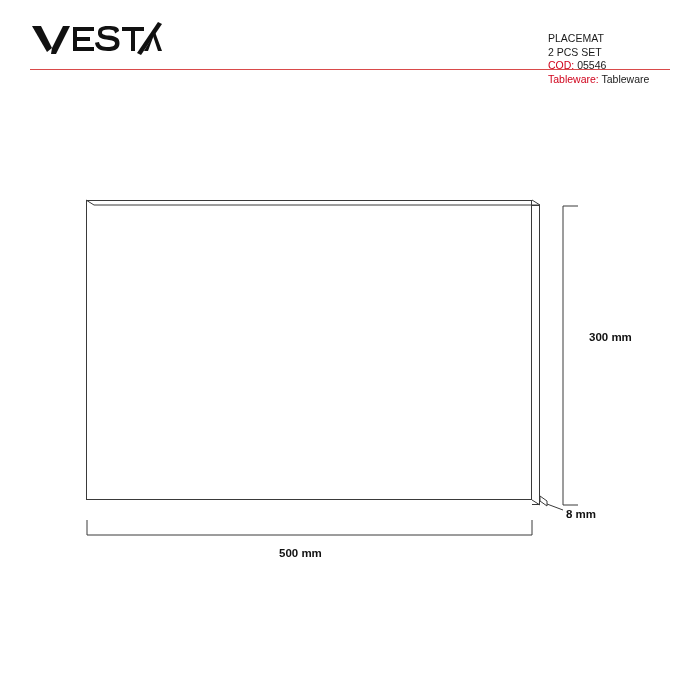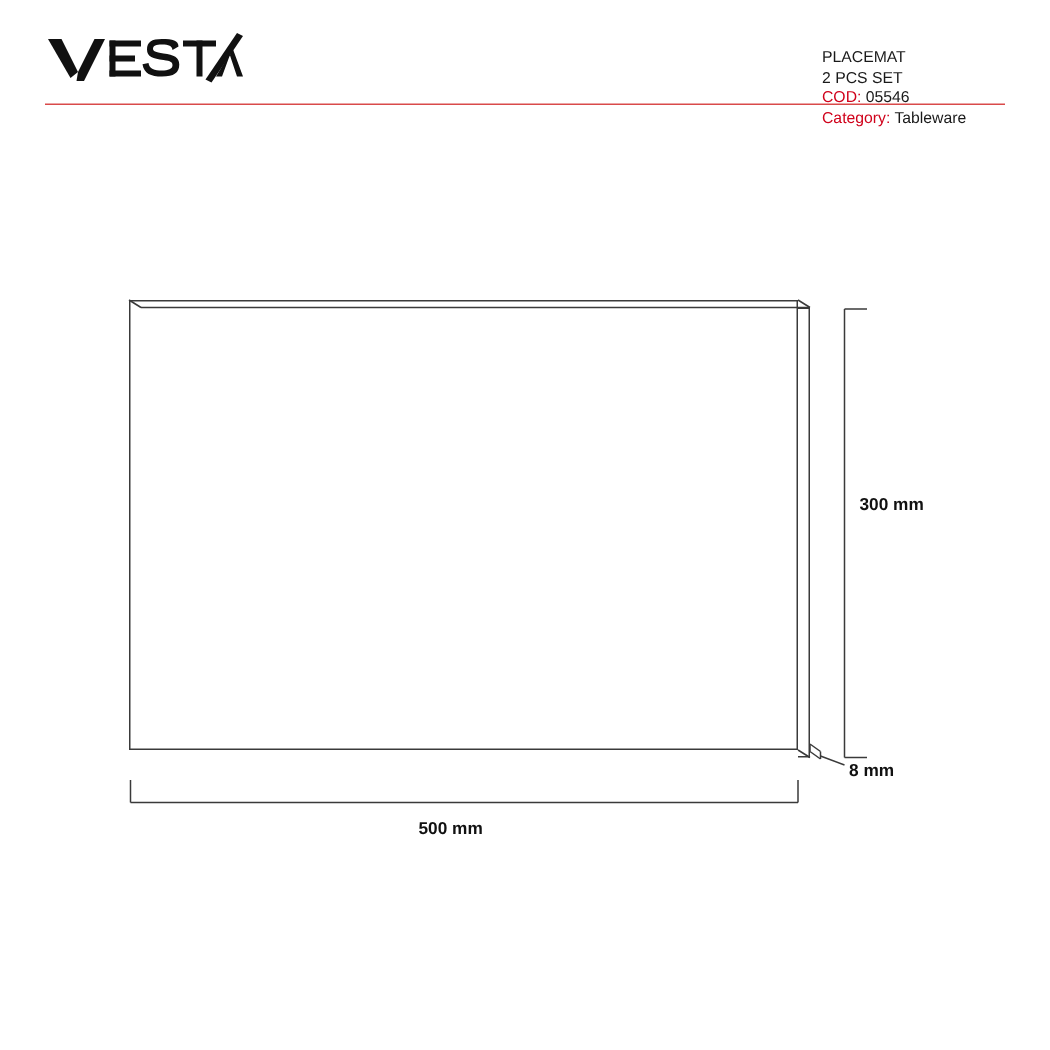--- a/index.html
+++ b/index.html
@@ -99,21 +99,21 @@
     font-size: 11.5px;
     font-weight: bold;
     color: #111111;
     white-space: nowrap;
   }
   .dim-width {
     left: 279px;
     top: 547px;
   }
   .dim-height {
-    left: 573px;
+    left: 589px;
     top: 331px;
   }
   .dim-thickness {
     left: 566px;
     top: 508px;
   }
 </style>
 </head>
 <body>
 
@@ -145,21 +145,21 @@
   <div class="header-rule"></div>
 
   <div class="meta">
     <div class="line">PLACEMAT</div>
     <div class="line">2 PCS SET</div>
     <div class="line">
       <span class="label-red">COD:</span>
       <span>05546</span>
     </div>
     <div class="line">
-      <span class="label-red">Category:</span>
+      <span class="label-red">Tableware:</span>
       <span>Tableware</span>
     </div>
   </div>
 </div>
 
 <div class="drawing">
 
   <div class="mat-front"></div>
   <div class="mat-side"></div>
 

